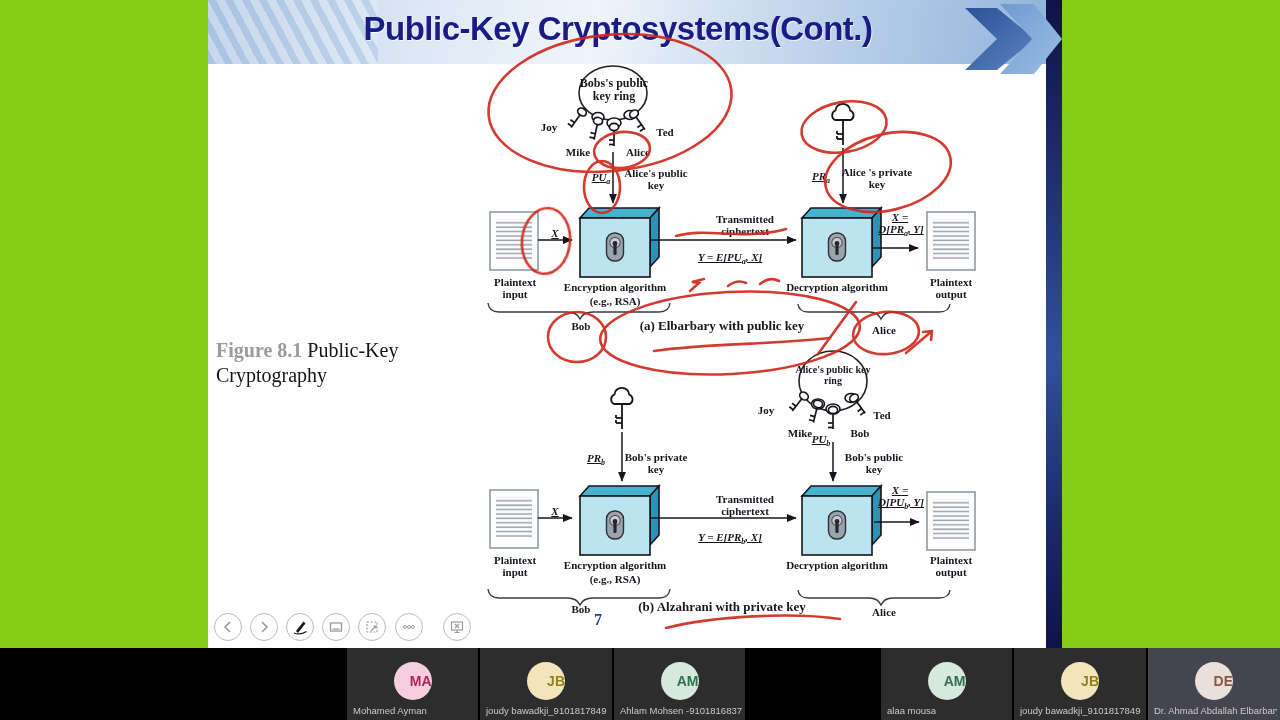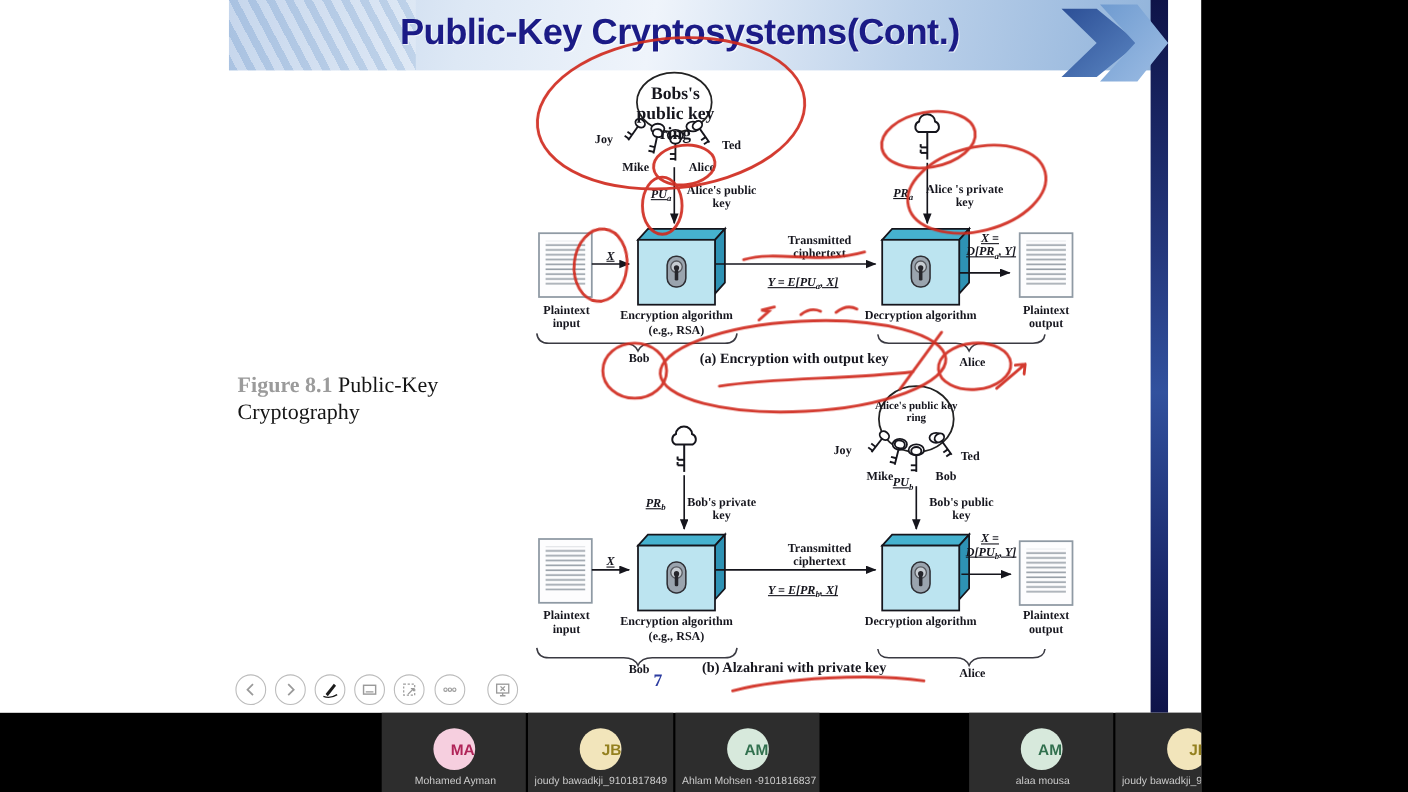--- a/index.html
+++ b/index.html
@@ -1,16 +1,16 @@
 <!DOCTYPE html>
 <html><head>
 <meta charset="utf-8">
 <style>
   html,body{margin:0;padding:0;background:#000;}
-  #stage{position:relative;width:1092px;height:720px;background:#ffffff;overflow:hidden;
+  #stage{position:relative;width:1280px;height:720px;background:#84cc16;overflow:hidden;
          font-family:"Liberation Sans",sans-serif;}
   
   #slide{position:absolute;left:208px;top:0;width:854px;height:648px;background:#ffffff;overflow:hidden;}
   #slide-header{position:absolute;left:0;top:0;width:854px;height:64px;z-index:0;
     background:linear-gradient(100deg,#b9cde8 0%,#dde8f5 25%,#eff4fb 45%,#bcd1ea 72%,#8fb2da 100%);}
   #kb-art{position:absolute;left:0;top:0;width:170px;height:64px;opacity:.55;
     background:repeating-linear-gradient(62deg,rgba(120,160,205,.45) 0 7px,rgba(255,255,255,.35) 7px 15px);}
   #page-title{position:absolute;left:50px;top:10px;width:720px;text-align:center;z-index:3;
     font-family:"Liberation Sans",sans-serif;font-weight:bold;font-size:33px;letter-spacing:-.5px;
     color:#1b1b86;text-shadow:1px 1px 0 rgba(255,255,255,.7);}
@@ -31,21 +31,21 @@
     font-family:"Liberation Serif",serif;font-weight:bold;font-size:16px;color:#2b3ba0;}
   
   .tbtn{position:absolute;top:613px;width:28px;height:28px;border-radius:50%;z-index:3;
     border:1.2px solid #bcbcbc;background:rgba(255,255,255,.9);display:flex;align-items:center;justify-content:center;box-sizing:border-box;}
   
   #bottombar{position:absolute;left:0;top:648px;width:1280px;height:72px;background:#000;}
   .tile{position:absolute;top:0;height:72px;}
   .tile .tav{position:absolute;left:50%;top:662px;transform:translate(-50%,-648px);width:38px;height:38px;border-radius:50%;
     display:flex;align-items:center;justify-content:flex-end;font-size:14px;font-weight:bold;}
   .tile .tname{position:absolute;left:6px;right:3px;bottom:4px;font-size:9.5px;color:#cbcbcb;
-    white-space:nowrap;overflow:hidden;text-align:center;}
+    white-space:nowrap;overflow:hidden;}
 </style>
 </head>
 <body>
 
 <div id="stage">
 
   <div id="slide">
     <div id="slide-header">
       <div id="kb-art"></div>
     </div>
@@ -142,41 +142,41 @@
       <use href="#padlock" transform="translate(407,525)"></use>
       <line x1="442" y1="518" x2="588" y2="518" stroke="#15151c" stroke-width="1.5" marker-end="url(#ah)"></line>
       <use href="#cbox" transform="translate(594,486)"></use>
       <use href="#padlock" transform="translate(629,525)"></use>
       <line x1="666" y1="522" x2="711" y2="522" stroke="#15151c" stroke-width="1.5" marker-end="url(#ah)"></line>
       <use href="#doc" transform="translate(719,492)"></use>
       <path d="M280,589 Q281,598 291,598 L359,598 Q369,598 372,605 Q375,598 385,598 L451,598 Q461,598 462,589" fill="none" stroke="#3a3a42" stroke-width="1.4"></path>
       <path d="M590,590 Q591,598 600,598 L661,598 Q670,598 673,605 Q676,598 685,598 L731,598 Q741,598 742,590" fill="none" stroke="#3a3a42" stroke-width="1.4"></path>
     </svg>
 
-    <div class="lbl" style="left:369px;top:77px;width:74px;font-size:16px;">Bobs's public key ring</div>
+    <div class="lbl" style="left:369px;top:77px;width:74px;font-size:12px;">Bobs's public key ring</div>
     <div class="lbl" style="left:321px;top:121px;width:40px;">Joy</div>
     <div class="lbl" style="left:437px;top:126px;width:40px;">Ted</div>
     <div class="lbl" style="left:350px;top:146px;width:40px;">Mike</div>
     <div class="lbl" style="left:410px;top:146px;width:40px;">Alice</div>
     <div class="lbl frm" style="left:378px;top:171px;width:30px;"><span>PU</span><span class="sub">a</span></div>
     <div class="lbl" style="left:412px;top:167px;width:72px;">Alice's public key</div>
     <div class="lbl frm" style="left:598px;top:170px;width:30px;"><span>PR</span><span class="sub">a</span></div>
     <div class="lbl" style="left:630px;top:166px;width:78px;">Alice 's private key</div>
     <div class="lbl" style="left:274px;top:276px;width:66px;">Plaintext input</div>
     <div class="lbl frm" style="left:337px;top:227px;width:20px;">X</div>
     <div class="lbl" style="left:342px;top:281px;width:130px;">Encryption algorithm</div>
     <div class="lbl" style="left:342px;top:295px;width:130px;">(e.g., RSA)</div>
     <div class="lbl" style="left:492px;top:213px;width:90px;">Transmitted ciphertext</div>
     <div class="lbl frm" style="left:462px;top:251px;width:120px;"><span>Y = E[PU</span><span class="sub">a</span><span>, X]</span></div>
     <div class="lbl" style="left:564px;top:281px;width:130px;">Decryption algorithm</div>
     <div class="lbl frm" style="left:677px;top:211px;width:30px;">X =</div>
     <div class="lbl frm" style="left:658px;top:223px;width:70px;"><span>D[PR</span><span class="sub">a</span><span>, Y]</span></div>
     <div class="lbl" style="left:710px;top:276px;width:66px;">Plaintext output</div>
     <div class="lbl" style="left:355px;top:320px;width:36px;">Bob</div>
-    <div class="lbl cap" style="left:404px;top:319px;width:220px;">(a) Encryption with output key</div>
+    <div class="lbl cap" style="left:404px;top:319px;width:220px;">(a) Elbarbary with public key</div>
     <div class="lbl" style="left:658px;top:324px;width:36px;">Alice</div>
 
     <div id="fig-cap">
       <span class="figno">Figure 8.1</span><span> Public-Key Cryptography</span>
     </div>
 
     <div class="lbl" style="left:587px;top:364px;width:76px;font-size:10px;">Alice's public key ring</div>
     <div class="lbl" style="left:538px;top:404px;width:40px;">Joy</div>
     <div class="lbl" style="left:654px;top:409px;width:40px;">Ted</div>
     <div class="lbl" style="left:572px;top:427px;width:40px;">Mike</div>

